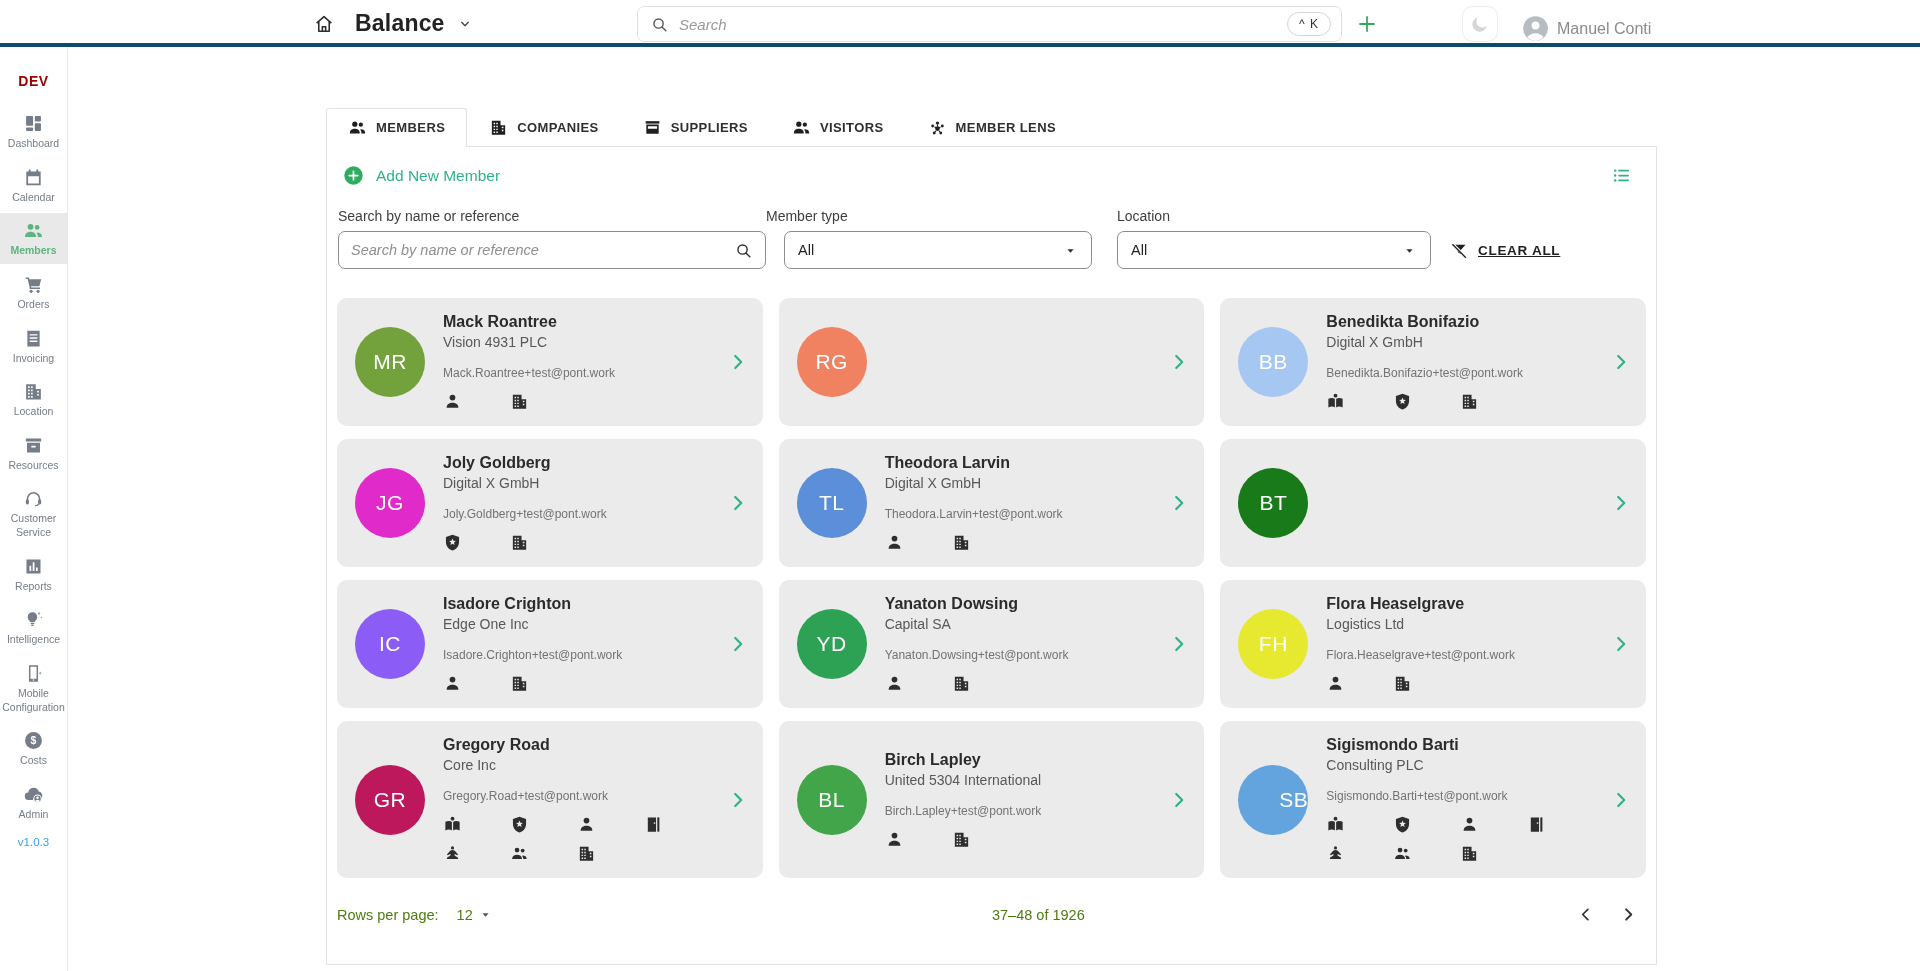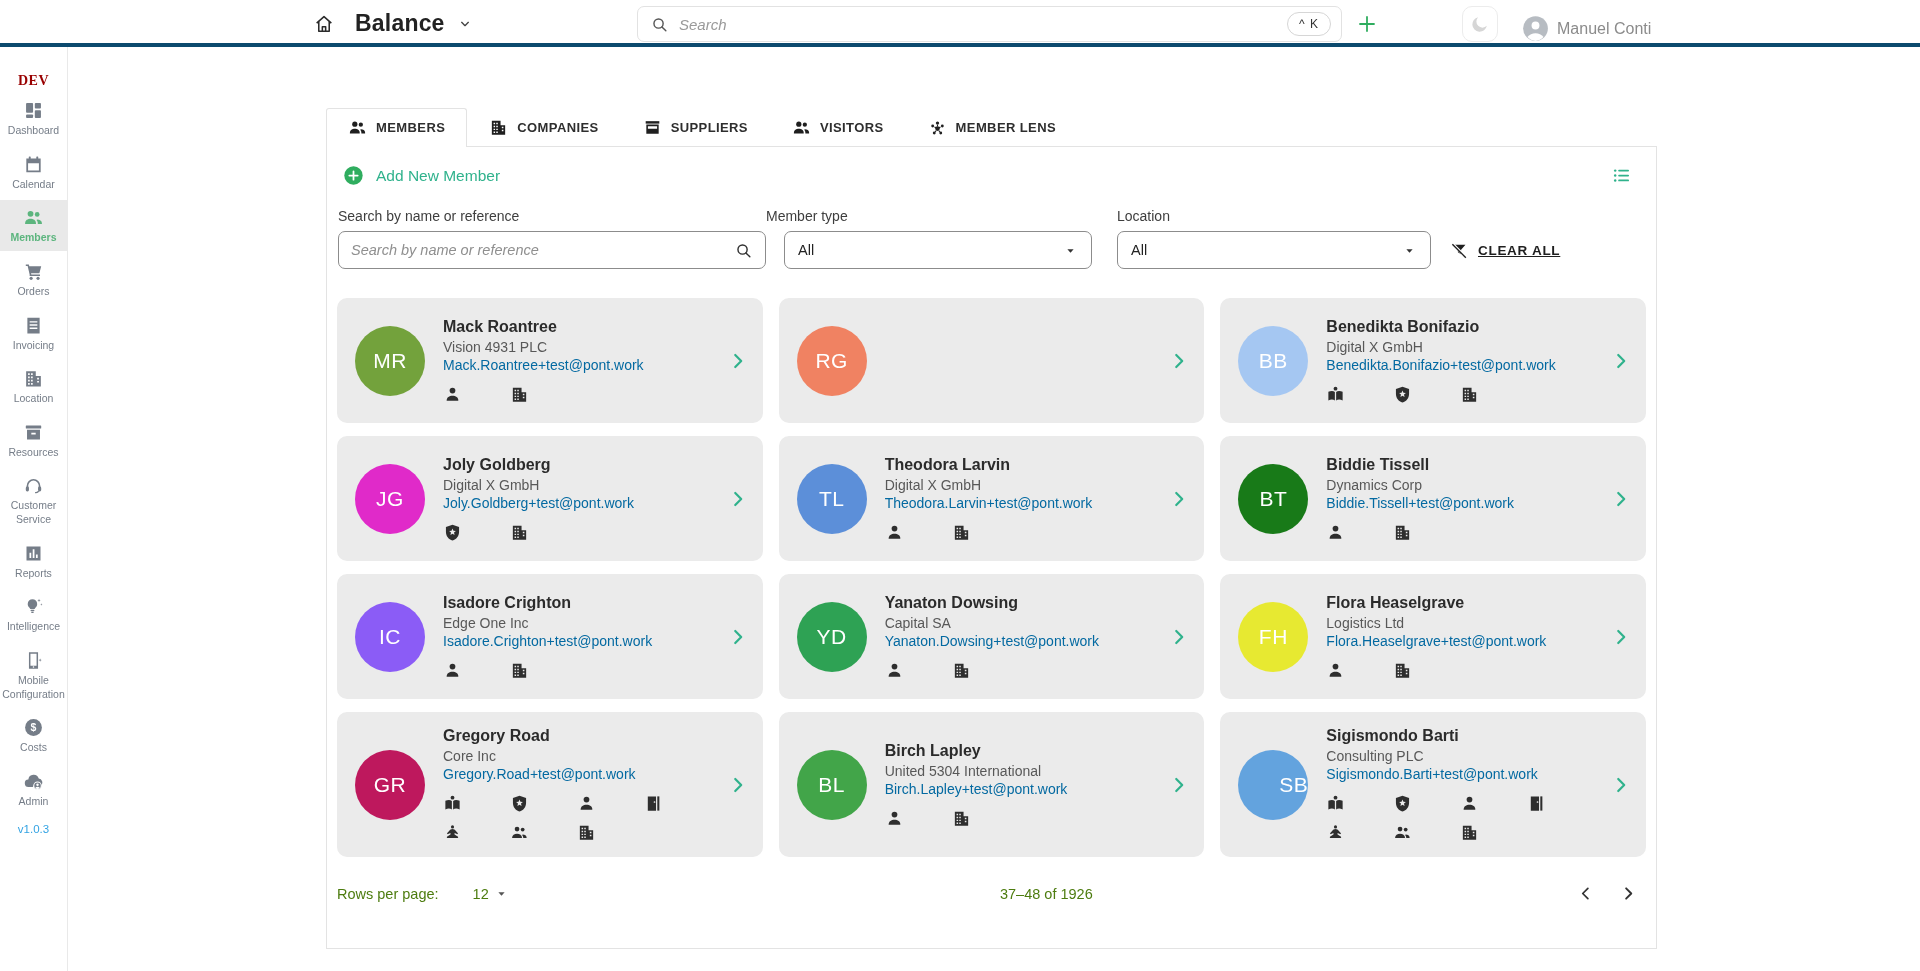--- a/index.html
+++ b/index.html
@@ -35,21 +35,21 @@
   .topbar-right { position:absolute; left:1462px; top:6px; display:flex; align-items:flex-end; gap:24px; }
   .theme-btn { width:36px; height:36px; border:1px solid #ececec; border-radius:10px; display:flex; align-items:center; justify-content:center; cursor:pointer; }
   .theme-btn svg { width:20px; height:20px; color:#d6d6d6; }
   .user-chip { display:flex; align-items:center; gap:8px; cursor:pointer; }
   .user-avatar { width:27px; height:27px; }
   .user-avatar svg { width:27px; height:27px; }
   .user-name { font-size:16px; color:#8b8b8b; }
 
   
   .sidebar { position:absolute; top:47px; left:0; width:68px; bottom:0; background:#fff; border-right:1px solid #e9e9e9; padding-top:26px; display:flex; flex-direction:column; z-index:4; }
-  .env-label { color:var(--env-color); font-weight:700; font-size:14px; text-align:center; margin-bottom:4px; letter-spacing:.5px;font-family:Liberation Serif, serif; }
+  .env-label { color:var(--env-color); font-weight:700; font-size:14px; text-align:center; margin-bottom:17px; letter-spacing:.5px; }
   .side-item { display:flex; flex-direction:column; align-items:center; padding:7px 2px 6px; margin-bottom:3px; cursor:pointer; }
   .side-icon { width:21px; height:21px; color:#757d88; }
   .side-icon svg { width:21px; height:21px; }
   .side-label { font-size:10.5px; color:#757d88; margin-top:3px; text-align:center; line-height:1.3; }
   .side-item.active { background:#e9e9e9; }
   .side-item.active .side-icon { color:var(--sidebar-active); }
   .side-item.active .side-label { color:var(--sidebar-active); font-weight:700; }
   .version-link { color:var(--version-color); font-size:11.5px; text-align:center; margin-top:5px; cursor:pointer; }
 
   
@@ -86,30 +86,30 @@
   .clear-all-icon svg { width:19px; height:19px; }
   .clear-all-label { font-size:13.5px; font-weight:700; color:#1f1f1f; text-decoration:underline; letter-spacing:.7px; }
 
   .cards-grid { display:grid; grid-template-columns:repeat(3, 1fr); gap:13px 16px; margin-top:29px; }
   .member-card { background:var(--card-bg); border-radius:10px; padding:15px 18px; display:flex; align-items:center; position:relative; cursor:pointer; min-height:125px; }
   .avatar { width:70px; height:70px; border-radius:50%; display:flex; align-items:center; justify-content:center; flex:0 0 70px; }
   .initials { color:#fff; font-size:21px; font-weight:500; letter-spacing:.5px; }
   .member-info { margin-left:18px; flex:1; padding-right:30px; }
   .member-name { font-size:16px; font-weight:700; color:#2b2b2b; }
   .member-company { font-size:14px; color:#585858; margin-top:3px; }
-  .member-email { font-size:14px; color:#0369a1; margin-top:2px; }
+  .member-email { font-size:12px; color:#737373; margin-top:16px; }
   .badges { display:flex; flex-wrap:wrap; gap:10px 48px; margin-top:12px; max-width:280px; }
   .badge { width:19px; height:19px; color:#2e2e2e; }
   .badge svg { width:19px; height:19px; }
   .card-chevron { position:absolute; right:14px; top:50%; transform:translateY(-50%); width:22px; height:22px; color:var(--accent-teal); cursor:pointer; }
   .card-chevron svg { width:22px; height:22px; }
 
   .pagination { display:flex; align-items:center; justify-content:space-between; margin:27px 8px 0 0; padding-bottom:40px; font-size:14.5px; color:#4d7c0f; }
   .rpp { display:flex; align-items:center; gap:6px; }
-  .rpp-value { display:flex; align-items:center; gap:5px; margin-left:28px; cursor:pointer; }
+  .rpp-value { display:flex; align-items:center; gap:5px; margin-left:12px; cursor:pointer; }
   .rpp-caret { width:15px; height:15px; color:#555; }
   .rpp-caret svg { width:15px; height:15px; }
   .range-label { margin-left:44px; }
   .page-btns { display:flex; align-items:center; gap:24px; margin-left:36px; }
   .page-btn { width:19px; height:19px; color:#333; cursor:pointer; }
   .page-btn svg { width:19px; height:19px; }
 </style>
 </head>
 <body>
 
@@ -556,38 +556,20 @@
     <span class="card-chevron">
             <svg viewBox="0 0 24 24" fill="none" stroke="currentColor" stroke-width="2.4" stroke-linecap="round" stroke-linejoin="round">
               <path d="M9 5.5 15.5 12 9 18.5"></path>
             </svg>
           </span>
   </div>
         <div class="member-card">
     <div class="avatar" style="background: rgb(24, 122, 24);">
       <span class="initials">BT</span>
     </div>
-    <div class="member-info">
-      <div class="member-name">Biddie Tissell</div>
-      <div class="member-company">Dynamics Corp</div>
-      <div class="member-email">Biddie.Tissell+test@pont.work</div>
-      <div class="badges">
-              <span class="badge">
-                <svg viewBox="0 0 24 24" fill="currentColor">
-                  <circle cx="12" cy="7.1" r="3.6"></circle>
-                  <path d="M4.6 19.8c0-4.1 3.4-6.1 7.4-6.1s7.4 2 7.4 6.1v.2H4.6Z"></path>
-                </svg>
-              </span>
-              <span class="badge">
-                <svg viewBox="0 0 24 24" fill="currentColor">
-                  <path fill-rule="evenodd" d="M3.6 21V3.6h11V9h5.8v12Zm2.2-14.9h1.9v1.8H5.8Zm3.4 0h1.9v1.8H9.2ZM5.8 9.8h1.9v1.8H5.8Zm3.4 0h1.9v1.8H9.2Zm-3.4 3.7h1.9v1.8H5.8Zm3.4 0h1.9v1.8H9.2Zm-3.4 3.7h1.9v1.8H5.8Zm3.4 0h1.9v1.8H9.2Zm7-6h2v1.8h-2Zm0 3.6h2v1.8h-2Z"></path>
-                </svg>
-              </span>
-            </div>
-    </div>
     <span class="card-chevron">
             <svg viewBox="0 0 24 24" fill="none" stroke="currentColor" stroke-width="2.4" stroke-linecap="round" stroke-linejoin="round">
               <path d="M9 5.5 15.5 12 9 18.5"></path>
             </svg>
           </span>
   </div>
         <div class="member-card">
     <div class="avatar" style="background: #8b5cf6;">
       <span class="initials">IC</span>
     </div>

